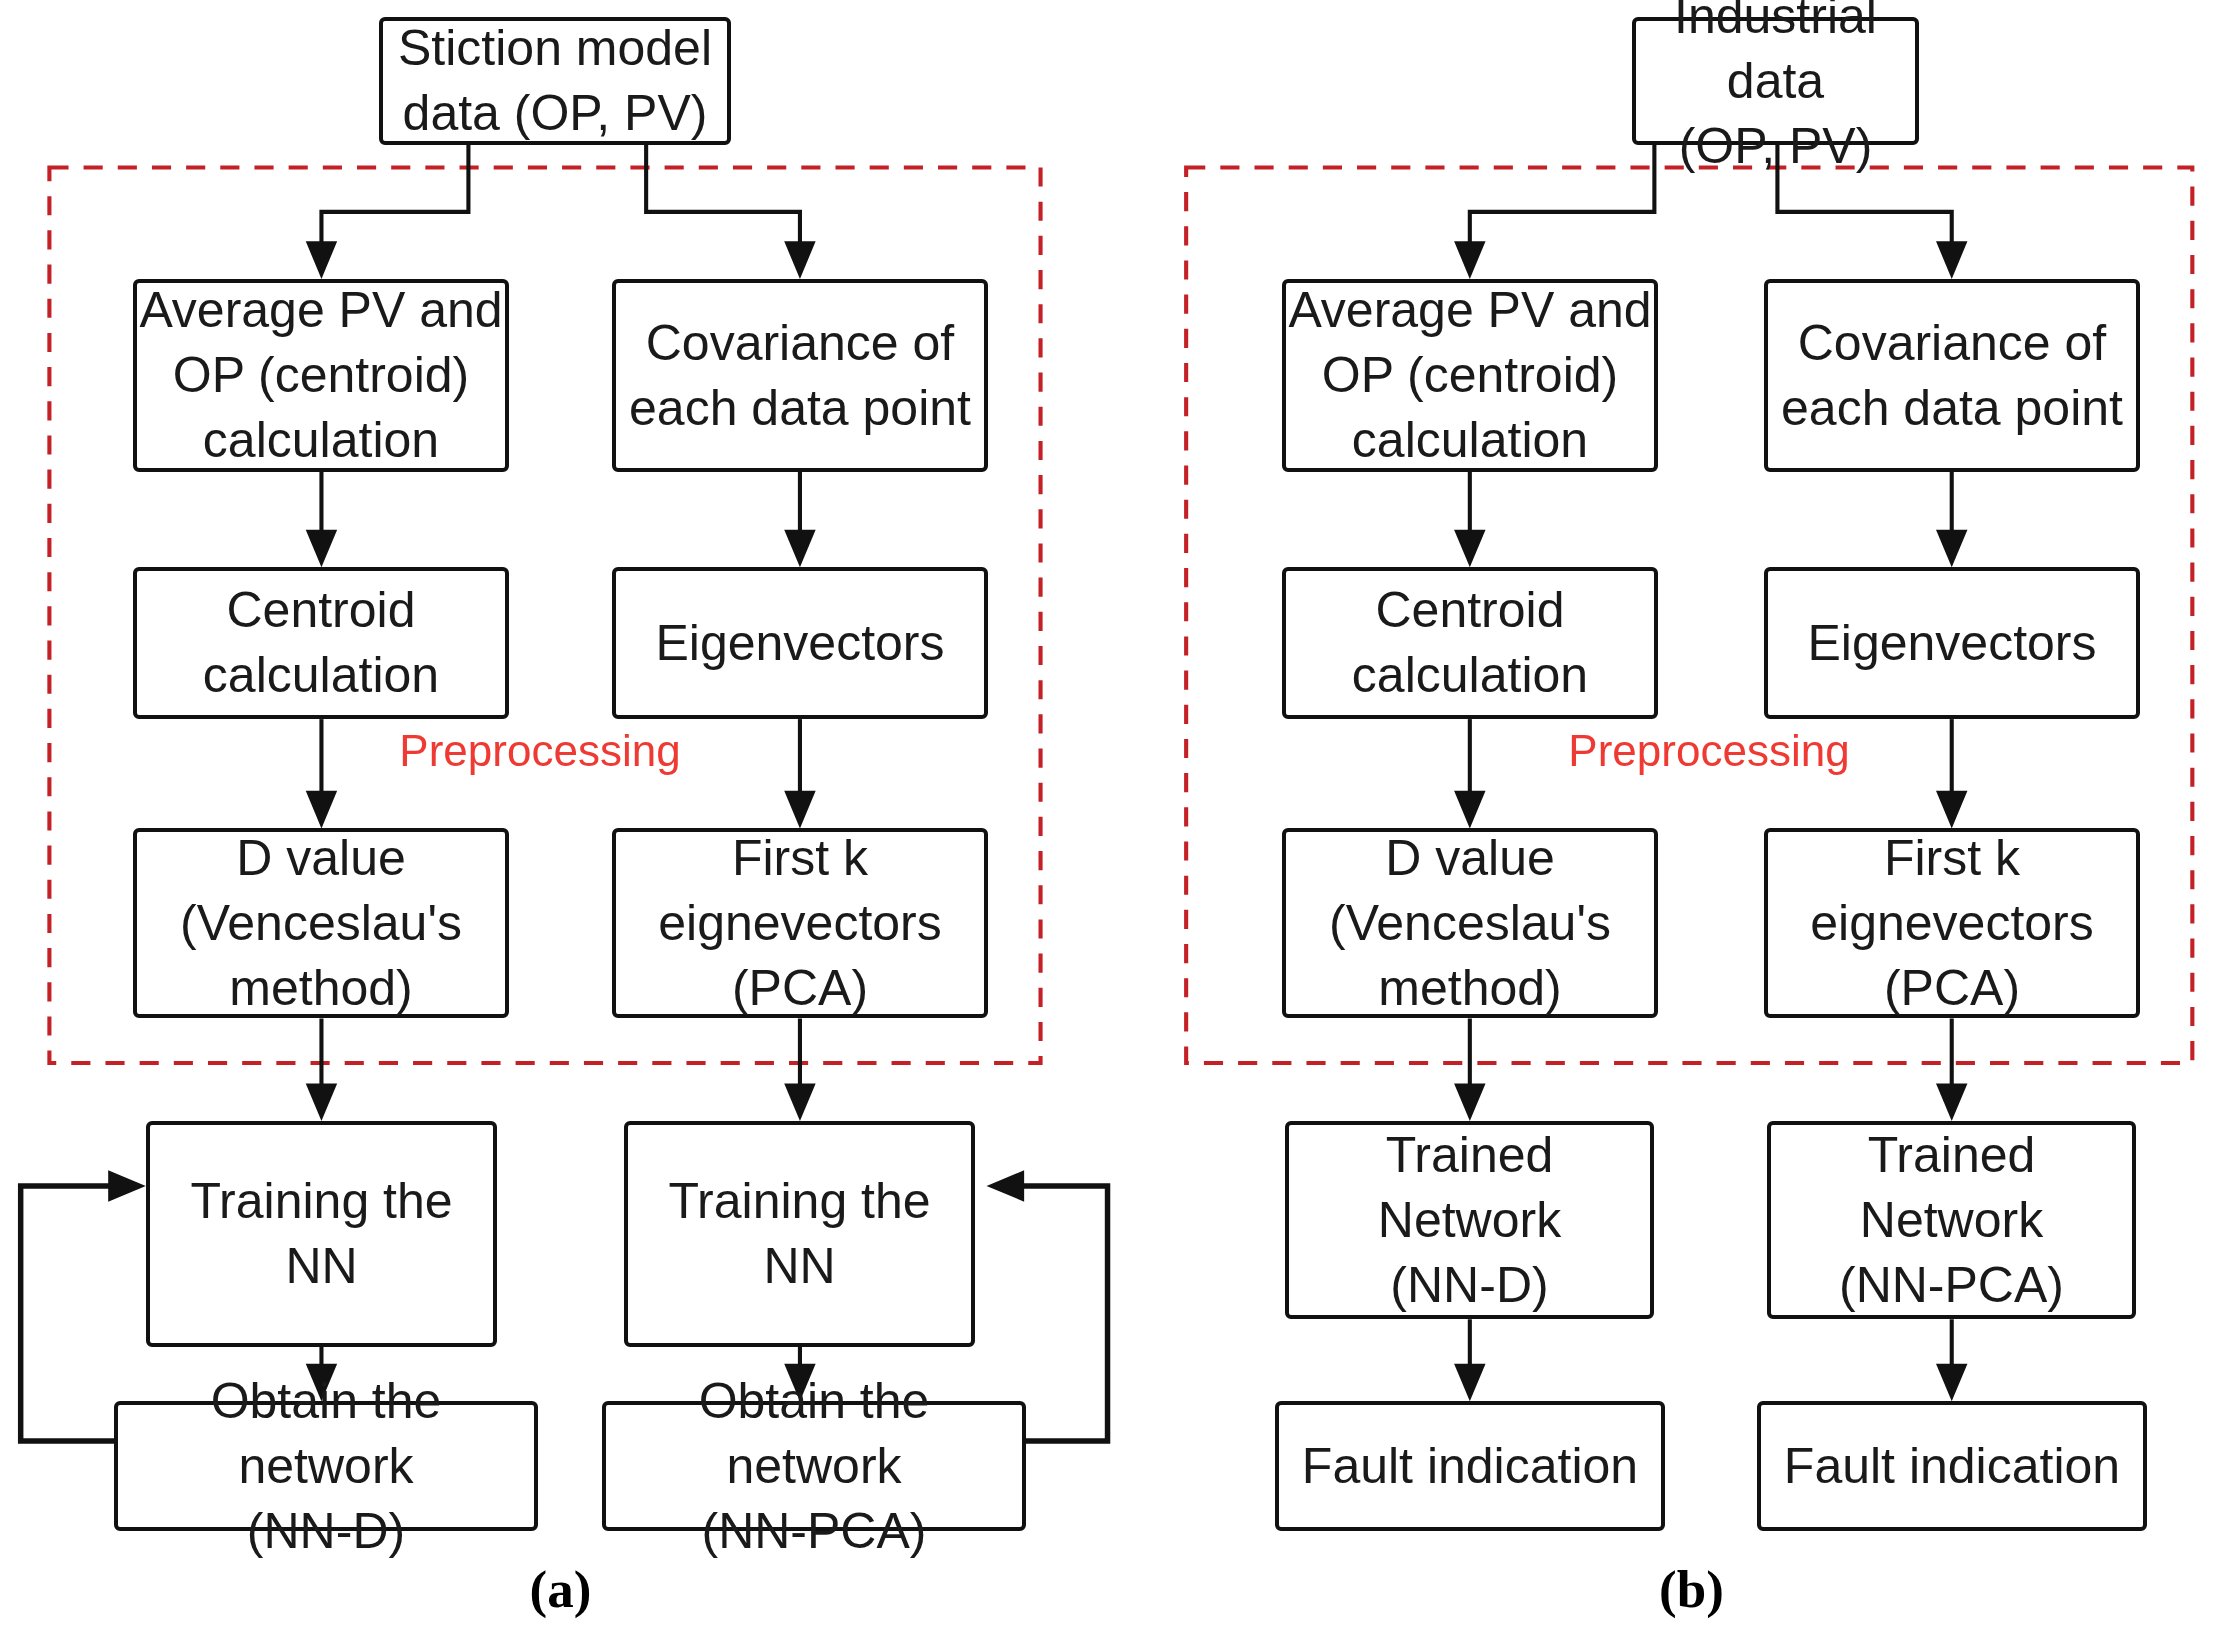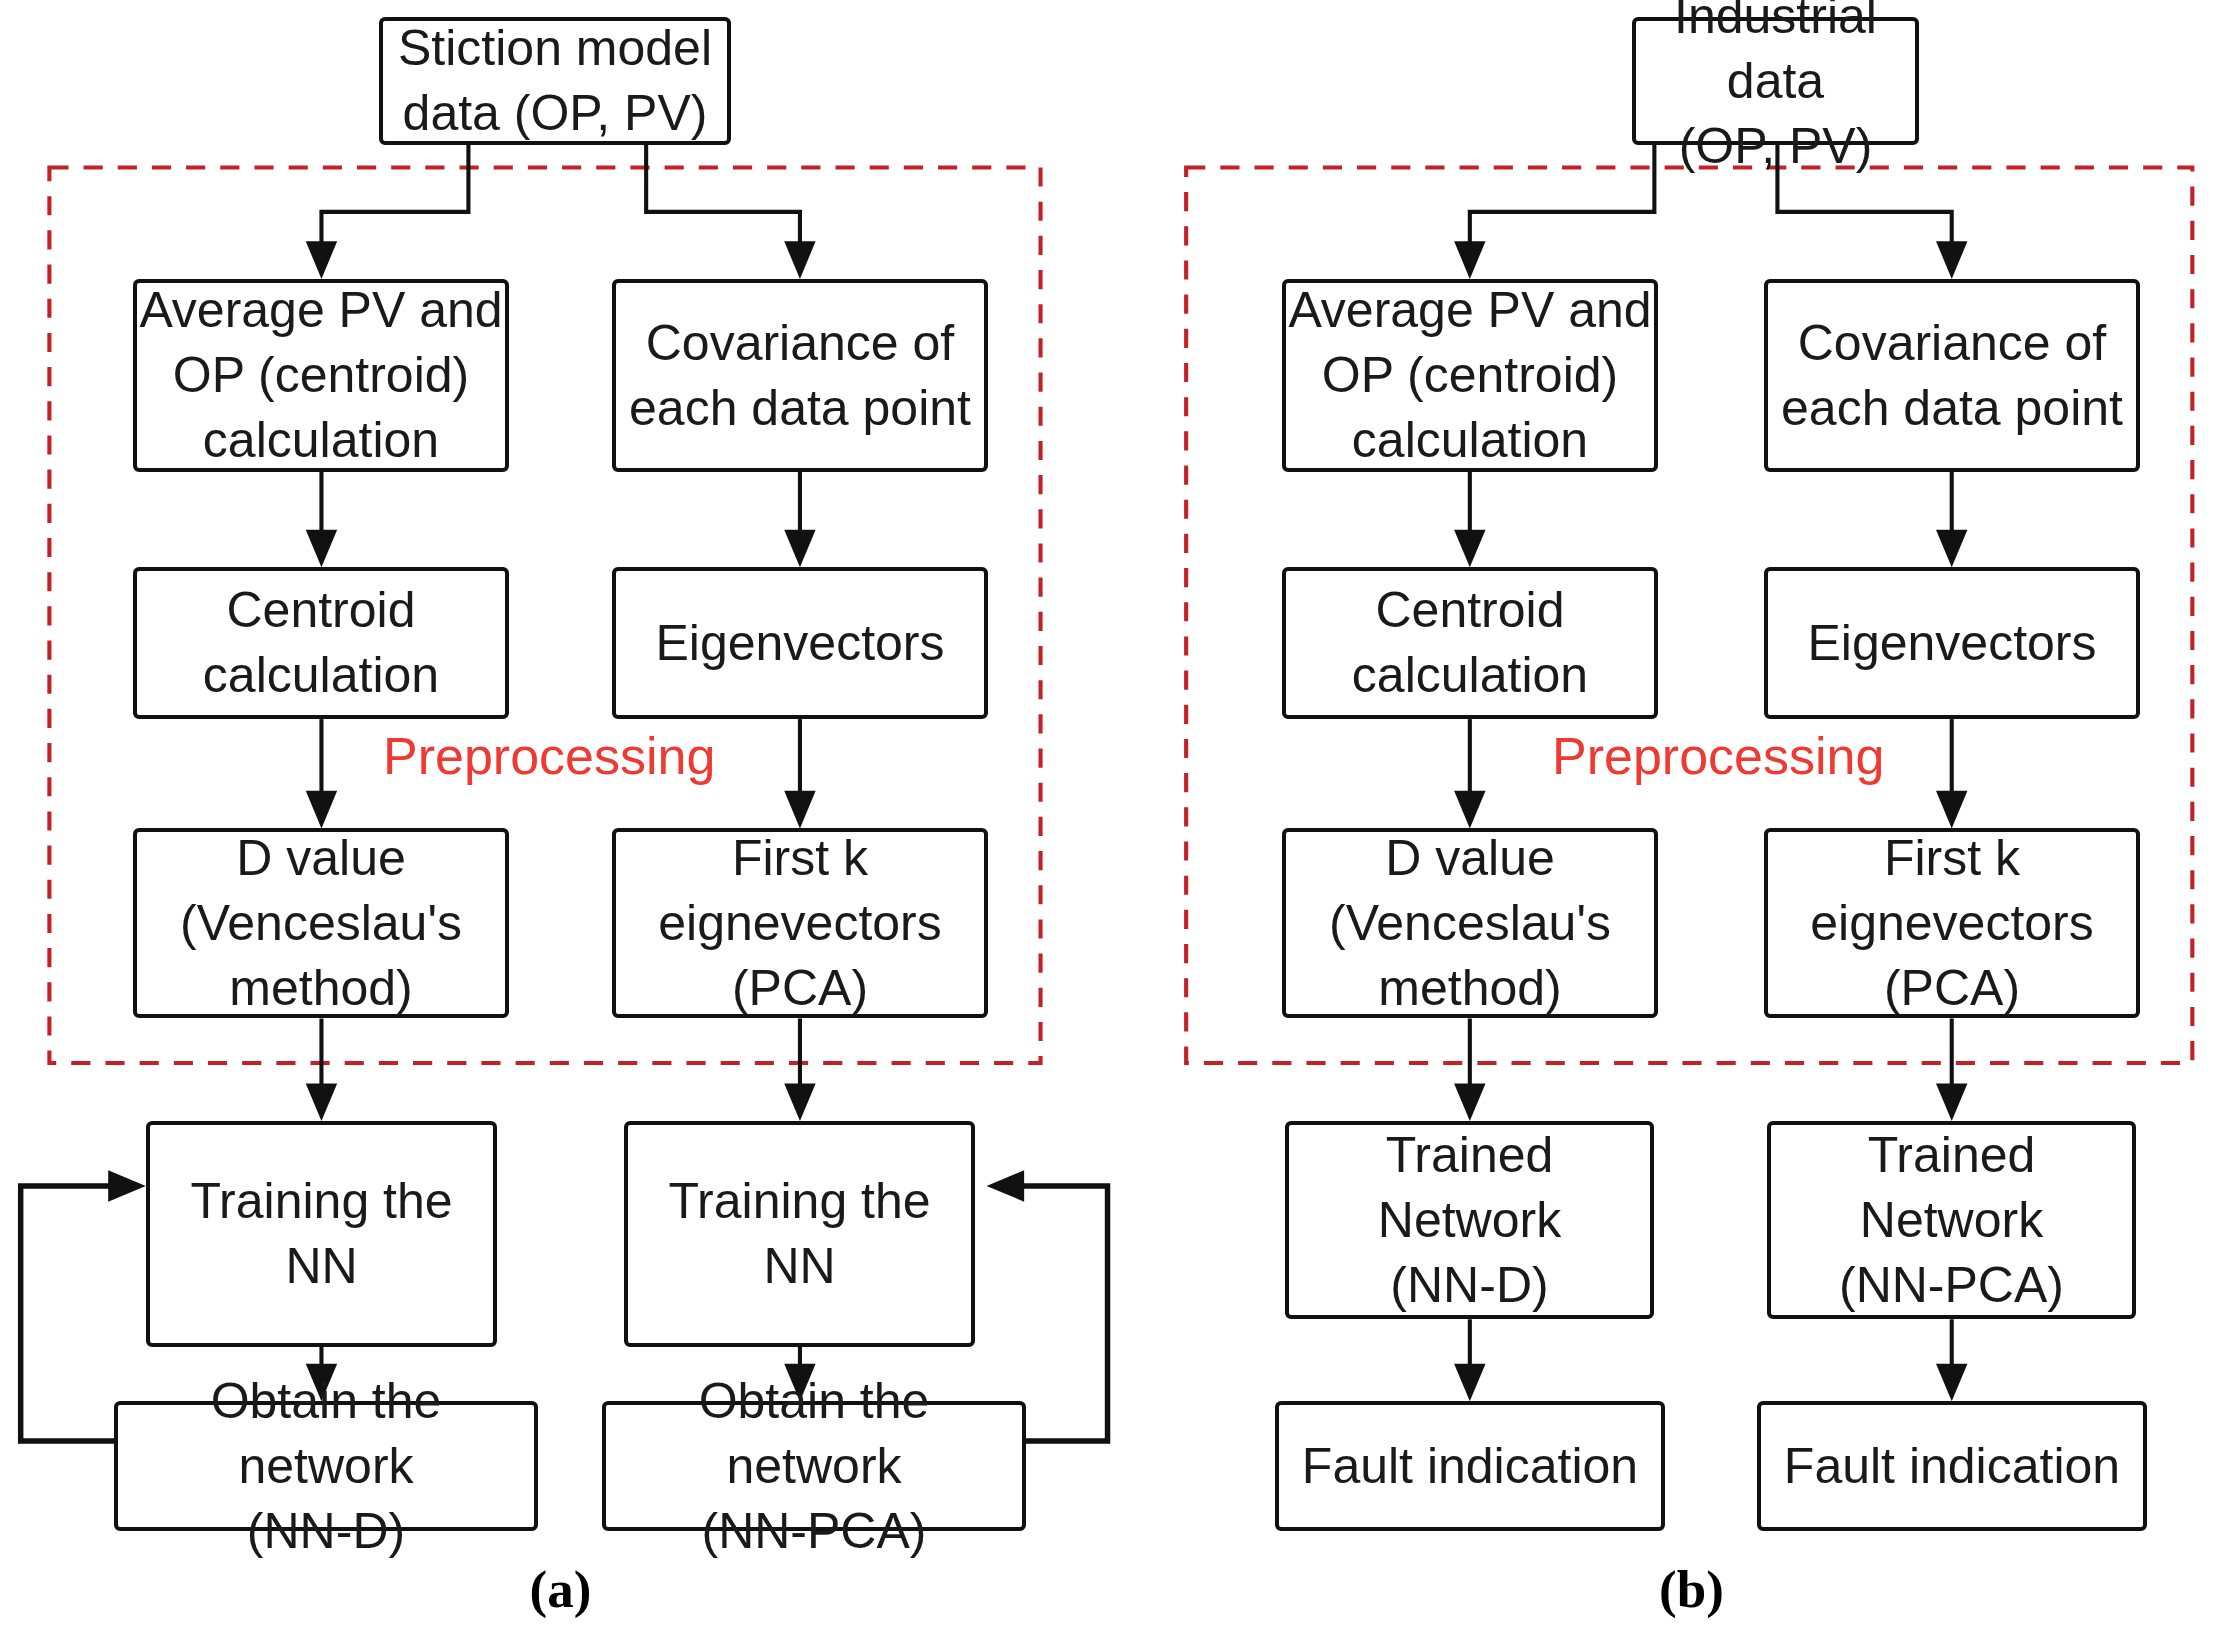--- a/index.html
+++ b/index.html
@@ -25,21 +25,21 @@
     z-index:2;
   }
   .free-label{
     position:absolute;
     text-align:center;
     white-space:pre-line;
     z-index:3;
   }
   .preprocessing{
     color:var(--pre-red,#ee3a33);
-    font-size:52px;
+    font-size:44px;
     font-weight:400;
   }
   .caption{
     font-family:"Liberation Serif", serif;
     font-weight:bold;
     font-size:53px;
     color:#000;
   }
   svg .flow{fill:none;stroke:var(--arrow-black,#111);stroke-width:6;}
   svg .flow.thick{stroke-width:8;}

